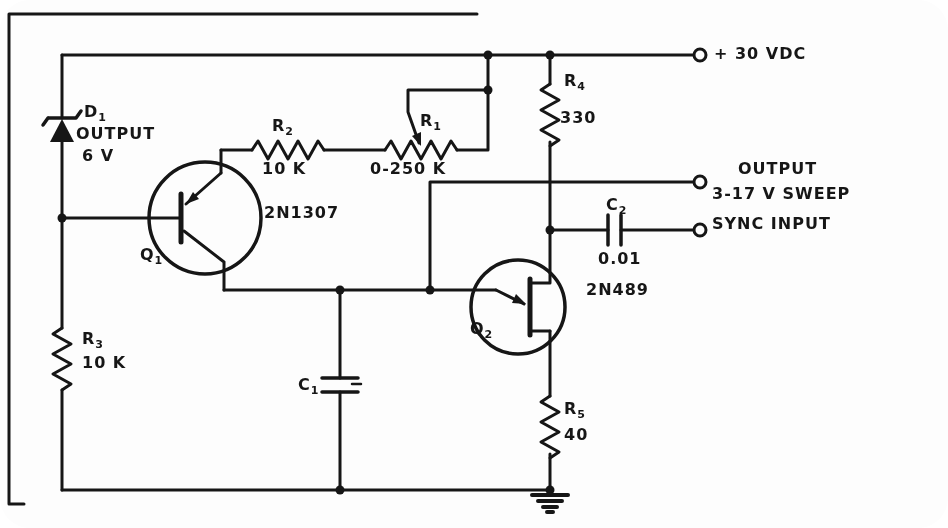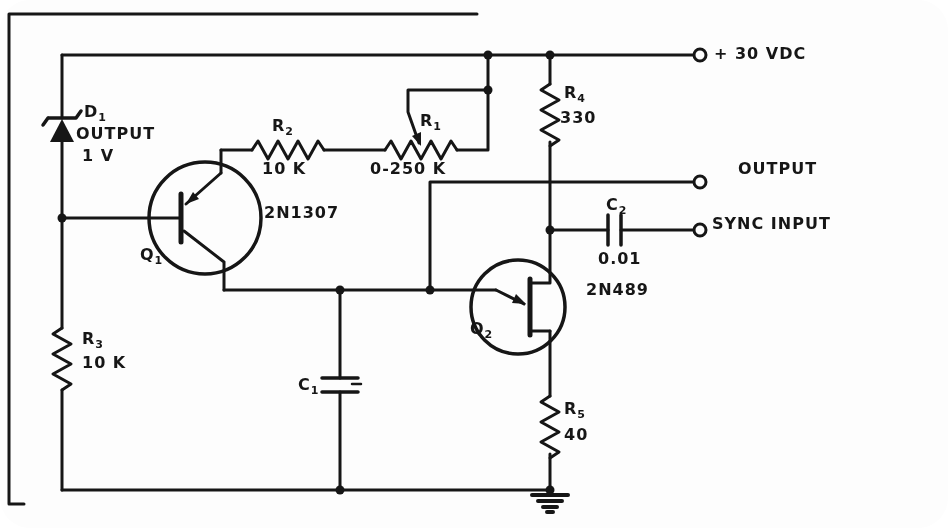--- a/index.html
+++ b/index.html
@@ -106,40 +106,41 @@
         <circle cx="340" cy="490" r="4.5"></circle>
         <circle cx="550" cy="490" r="4.5"></circle>
       </g>
     </g>
   </svg>
 
   <div class="lbl" style="left:714px;top:45px">+ 30 VDC</div>
 
   <div class="lbl" style="left:84px;top:103px"><span>D</span><span class="sub">1</span></div>
   <div class="lbl" style="left:76px;top:125px">OUTPUT</div>
-  <div class="lbl" style="left:82px;top:147px">1 V</div>
+  <div class="lbl" style="left:82px;top:147px">6 V</div>
 
   <div class="lbl" style="left:272px;top:117px"><span>R</span><span class="sub">2</span></div>
   <div class="lbl" style="left:262px;top:160px">10 K</div>
 
   <div class="lbl" style="left:420px;top:112px"><span>R</span><span class="sub">1</span></div>
   <div class="lbl" style="left:370px;top:160px">0-250 K</div>
 
   <div class="lbl" style="left:264px;top:204px">2N1307</div>
   <div class="lbl" style="left:140px;top:246px"><span>Q</span><span class="sub">1</span></div>
 
   <div class="lbl" style="left:82px;top:330px"><span>R</span><span class="sub">3</span></div>
   <div class="lbl" style="left:82px;top:354px">10 K</div>
 
   <div class="lbl" style="left:298px;top:376px"><span>C</span><span class="sub">1</span></div>
 
-  <div class="lbl" style="left:564px;top:84px"><span>R</span><span class="sub">4</span></div>
+  <div class="lbl" style="left:564px;top:72px"><span>R</span><span class="sub">4</span></div>
   <div class="lbl" style="left:560px;top:109px">330</div>
 
   <div class="lbl" style="left:738px;top:160px">OUTPUT</div>
+  <div class="lbl" style="left:712px;top:185px">3-17 V SWEEP</div>
 
   <div class="lbl" style="left:606px;top:196px"><span>C</span><span class="sub">2</span></div>
   <div class="lbl" style="left:598px;top:250px">0.01</div>
 
   <div class="lbl" style="left:712px;top:215px">SYNC INPUT</div>
 
   <div class="lbl" style="left:586px;top:281px">2N489</div>
   <div class="lbl" style="left:470px;top:320px"><span>Q</span><span class="sub">2</span></div>
 
   <div class="lbl" style="left:564px;top:400px"><span>R</span><span class="sub">5</span></div>

